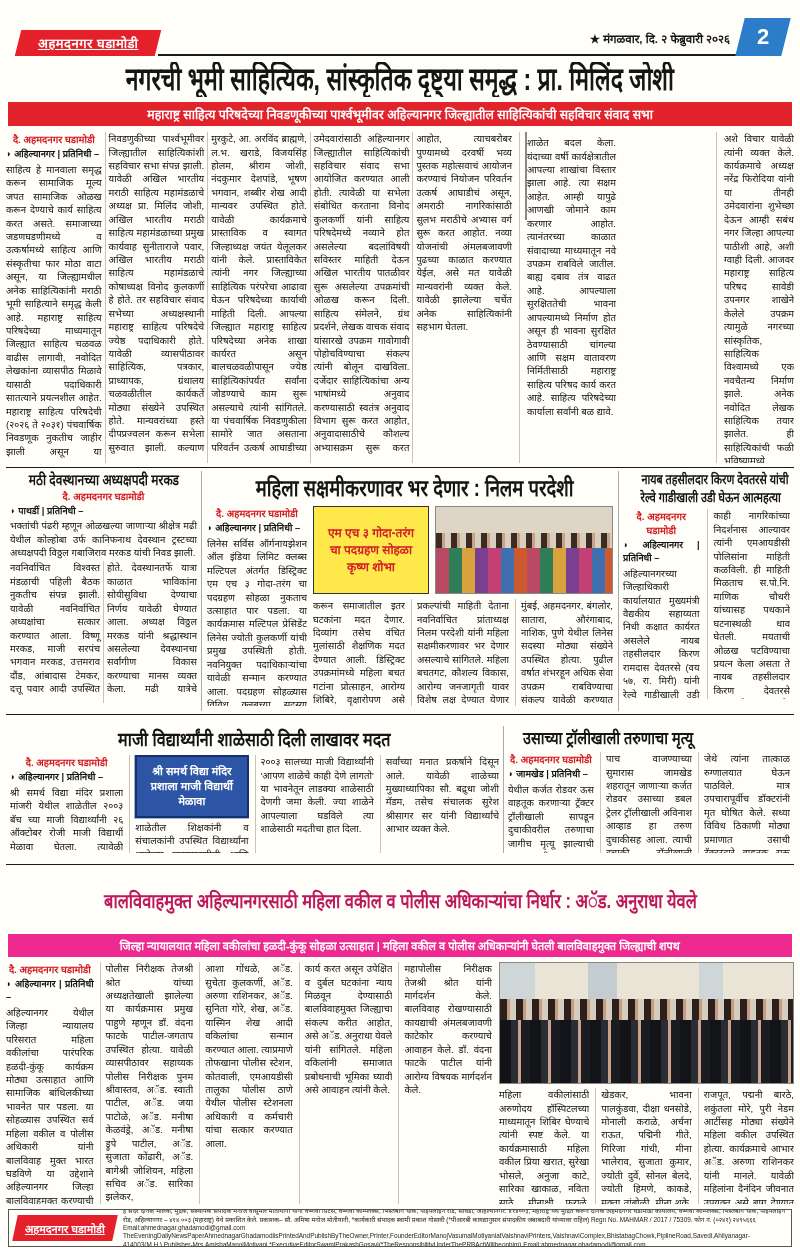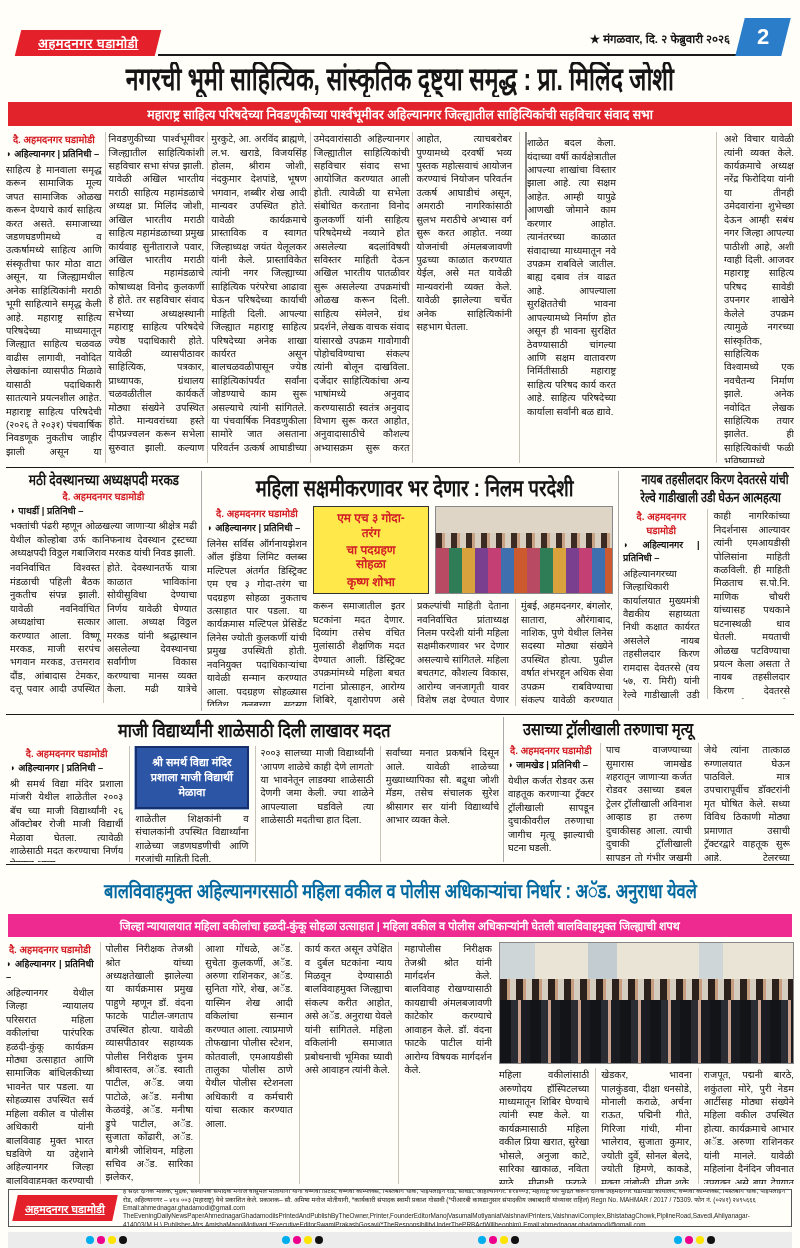--- a/index.html
+++ b/index.html
@@ -19,21 +19,21 @@
            display:flex;align-items:center;justify-content:center;transform:skewX(-14deg);margin-right:8px}
   .pagenum span{transform:skewX(14deg)}
 
   
   .sqz{display:inline-block;white-space:nowrap;transform:scaleX(var(--sx,.85));transform-origin:center}
   h1.lead-headline{font-size:32px;line-height:1.1;text-align:center;font-weight:800;margin:6px 0 5px;overflow:hidden}
   .strap{background:#e2232b;color:#fff;text-align:center;font-weight:bold;font-size:13px;
          padding:3px 2px;margin:0 2px 6px;overflow:hidden}
   .pink-strip{background:#ee2a91;color:#fff;font-weight:bold;font-size:11.5px;text-align:center;
               padding:4px 2px;margin:0 2px 5px;overflow:hidden}
-  .bv-headline{color:#0369a1;font-size:20px;font-weight:800;text-align:center;margin:10px 0;overflow:hidden}
+  .bv-headline{color:#be185d;font-size:20px;font-weight:800;text-align:center;margin:20px 0;overflow:hidden}
 
   
   .txt{font-size:9.6px;line-height:1.4;text-align:justify;color:#131313}
   .dl-paper{color:#d31920;font-weight:bold;font-size:9.8px;text-align:center;margin:1px 0}
   .dl-place{font-weight:bold;font-size:9.3px;margin-bottom:2px}
 
   
   .lead-body{display:flex;gap:7px;height:336px;overflow:hidden;border-bottom:1.6px solid #1a1a1a;padding-bottom:4px}
   .lead-cols{width:506px;flex:none;column-count:5;column-gap:7px;column-rule:1px solid #c9c4ba;
              column-fill:auto;height:100%}
@@ -72,33 +72,33 @@
               height:142px;margin-top:2px;overflow:hidden}
   .art-mahila{width:418px;flex:none;border-left:1px solid #aaa;border-right:1px solid #aaa;
               padding:0 5px;overflow:hidden}
   .art-mahila h2{font-size:23px;text-align:right;margin-bottom:3px;overflow:hidden}
   .mahila-body{display:flex;gap:6px;height:200px;overflow:hidden}
   .m-left{width:100px;flex:none;overflow:hidden}
   .m-right{flex:1;display:flex;flex-direction:column;overflow:hidden}
   .m-row{display:flex;gap:6px;height:88px;flex:none}
   .ybox{width:116px;flex:none;background:#ffe94a;border:1.5px solid #333;color:#d21f26;font-weight:bold;
         font-size:12px;text-align:center;display:flex;flex-direction:column;justify-content:center;
-        gap:3px;padding:17px;line-height:1.2}
+        gap:3px;padding:3px;line-height:1.2}
   .m-photo{flex:1}
   .m-bots{display:flex;gap:6px;margin-top:5px;flex:1;overflow:hidden}
   .m-bots>div{flex:1;overflow:hidden}
   .m-bots>div+div{border-left:1px solid #c9c4ba;padding-left:5px}
   .art-nayab{flex:1;padding:0 4px;overflow:hidden}
   .art-nayab h2{font-size:13.5px;text-align:center;line-height:1.3;margin-bottom:3px;overflow:hidden}
   .cols2{display:flex;gap:7px;height:190px;overflow:hidden}
   .cols2>div{flex:1;overflow:hidden}
   .cols2>div+div{border-left:1px solid #c9c4ba;padding-left:6px}
 
   
-  .band2{display:flex;height:150px;padding:2px 0;overflow:hidden}
+  .band2{display:flex;height:150px;padding:11px 0;overflow:hidden}
   .art-maji{width:497px;flex:none;padding:0 4px;overflow:hidden}
   .art-maji h2{font-size:19px;text-align:center;margin-bottom:3px;overflow:hidden}
   .maji-cols{display:flex;gap:6px;height:116px;overflow:hidden}
   .maji-cols>div{flex:1;overflow:hidden}
   .maji-cols>div+div{border-left:1px solid #c9c4ba;padding-left:5px}
   .bluebox{background:#2d55a6;border:2px solid #16306e;outline:1px solid #9db6dd;color:#fff;
            font-weight:bold;font-size:11px;text-align:center;padding:7px 3px;line-height:1.35;margin-bottom:3px}
   .art-usacha{flex:1;border-left:1px solid #aaa;padding:0 4px;overflow:hidden}
   .art-usacha h2{font-size:17px;text-align:left;margin-bottom:3px;overflow:hidden}
   .usacha-cols{display:flex;gap:6px;height:118px;overflow:hidden}

